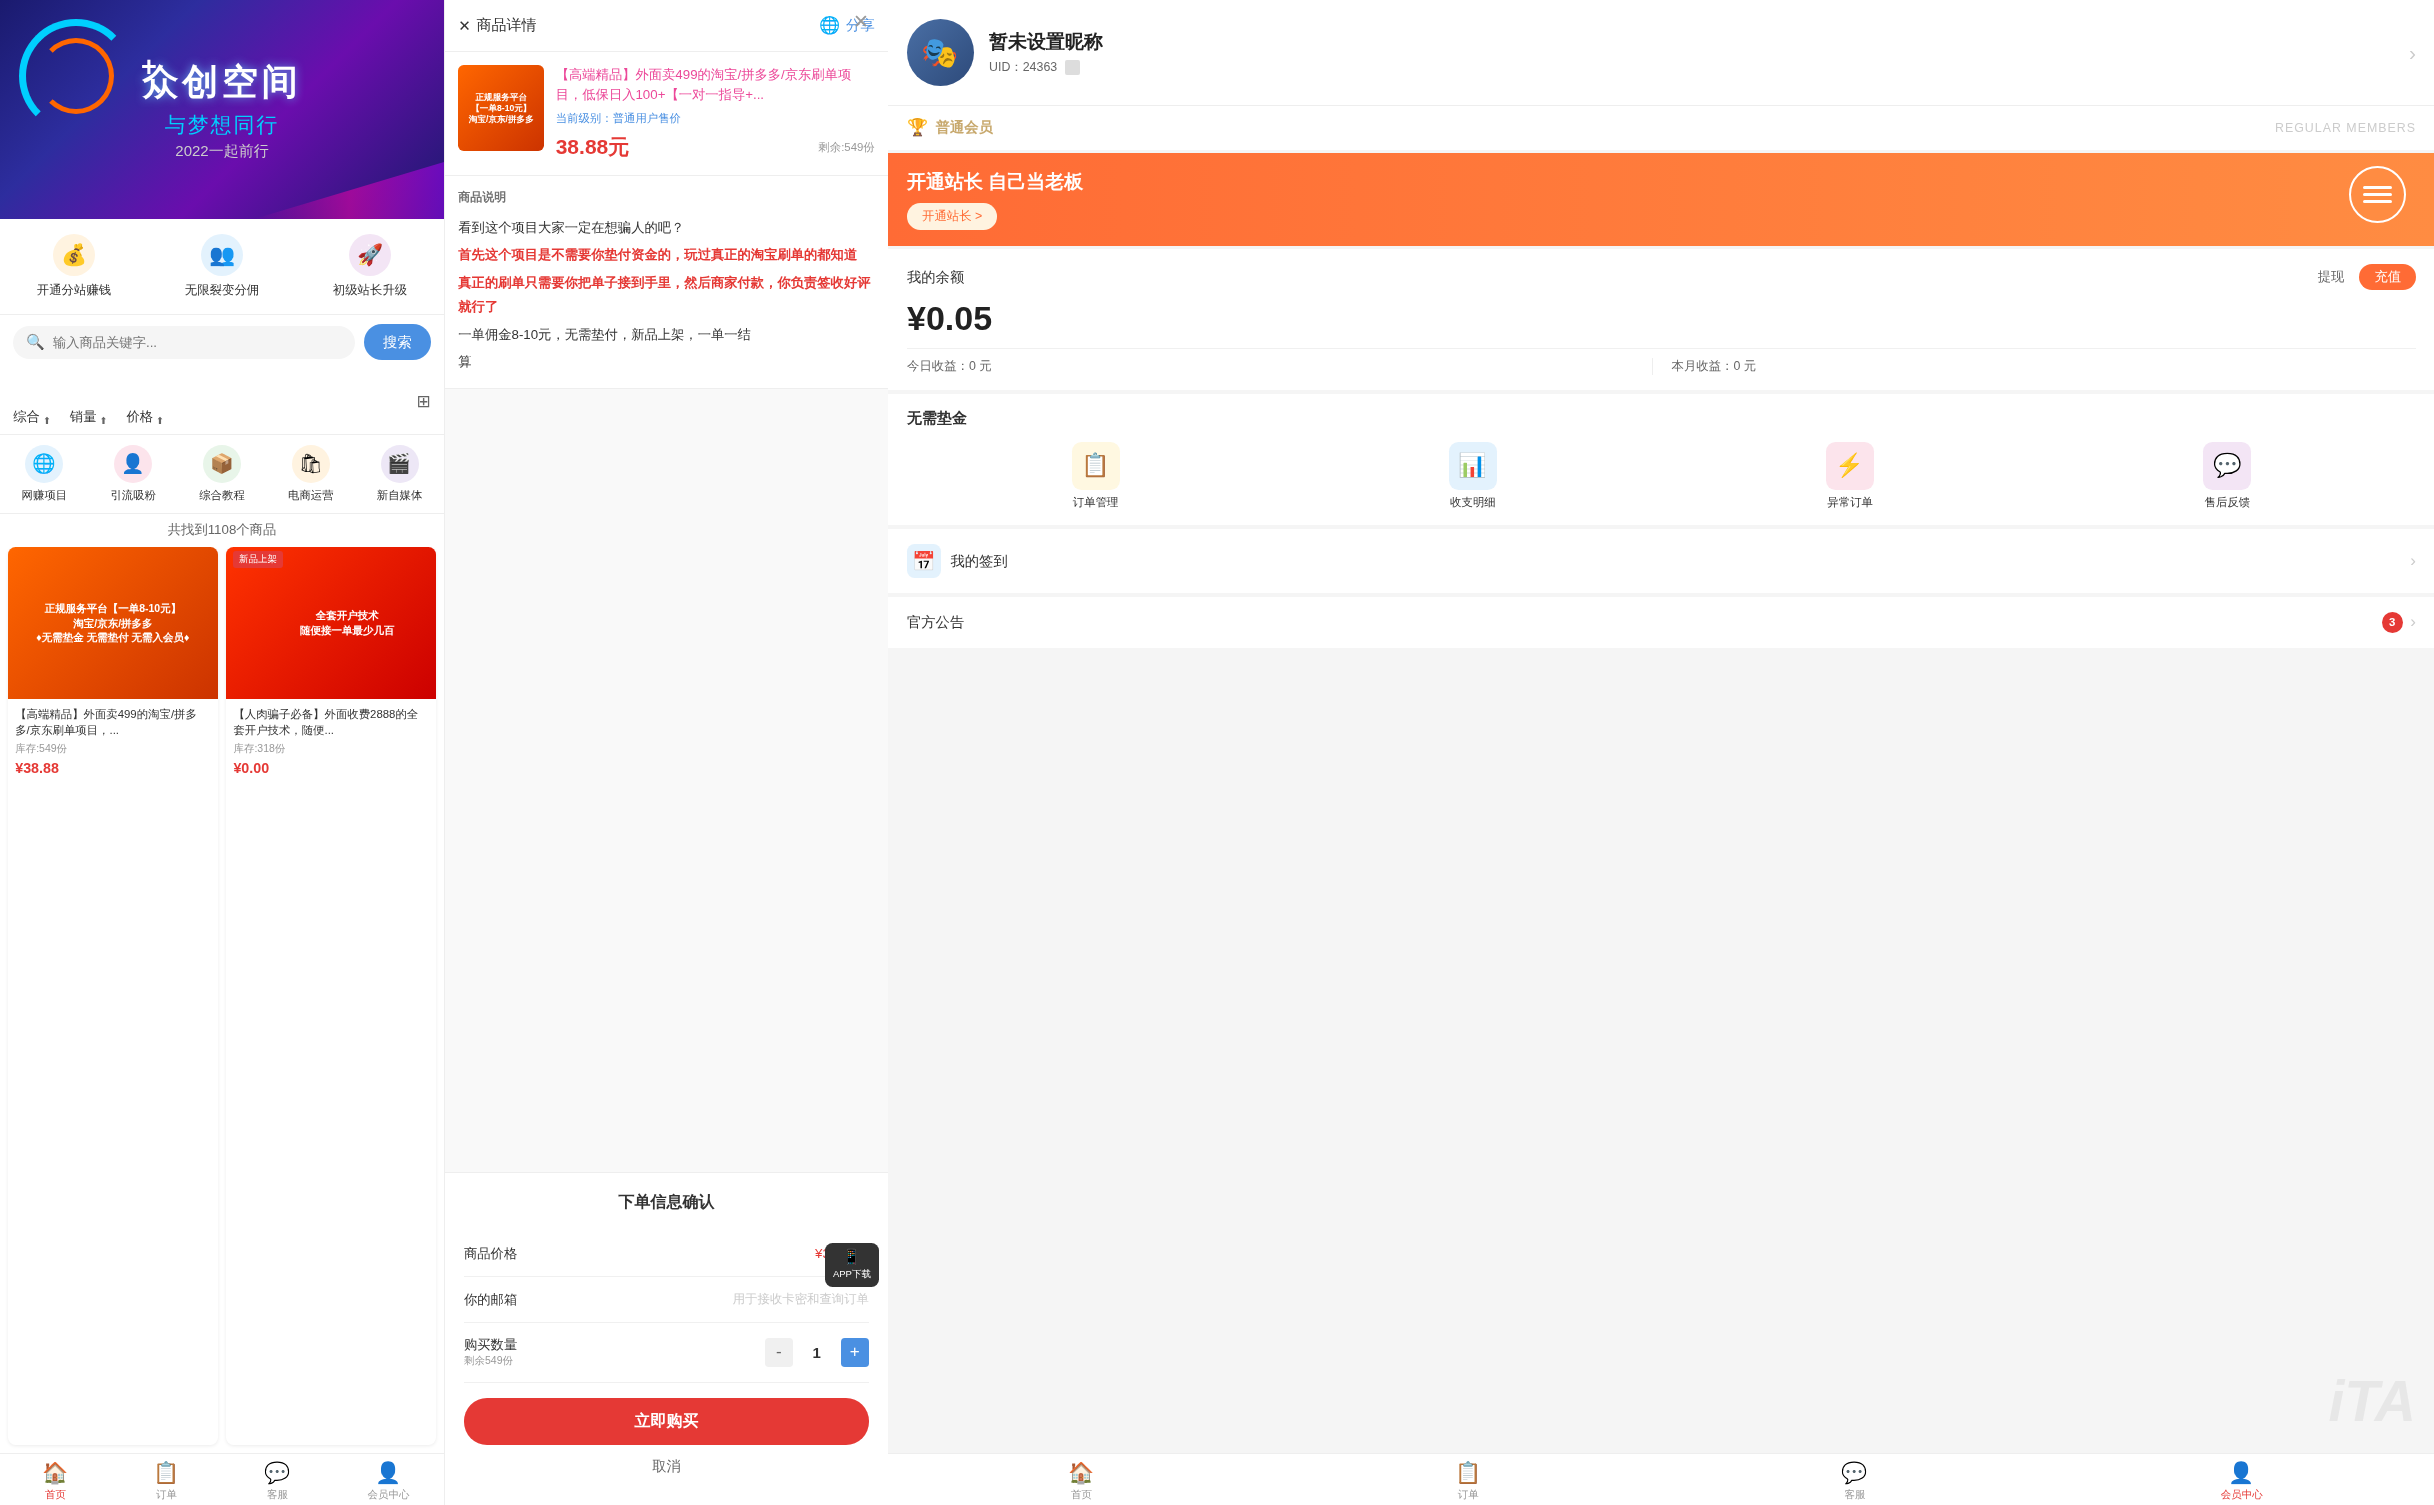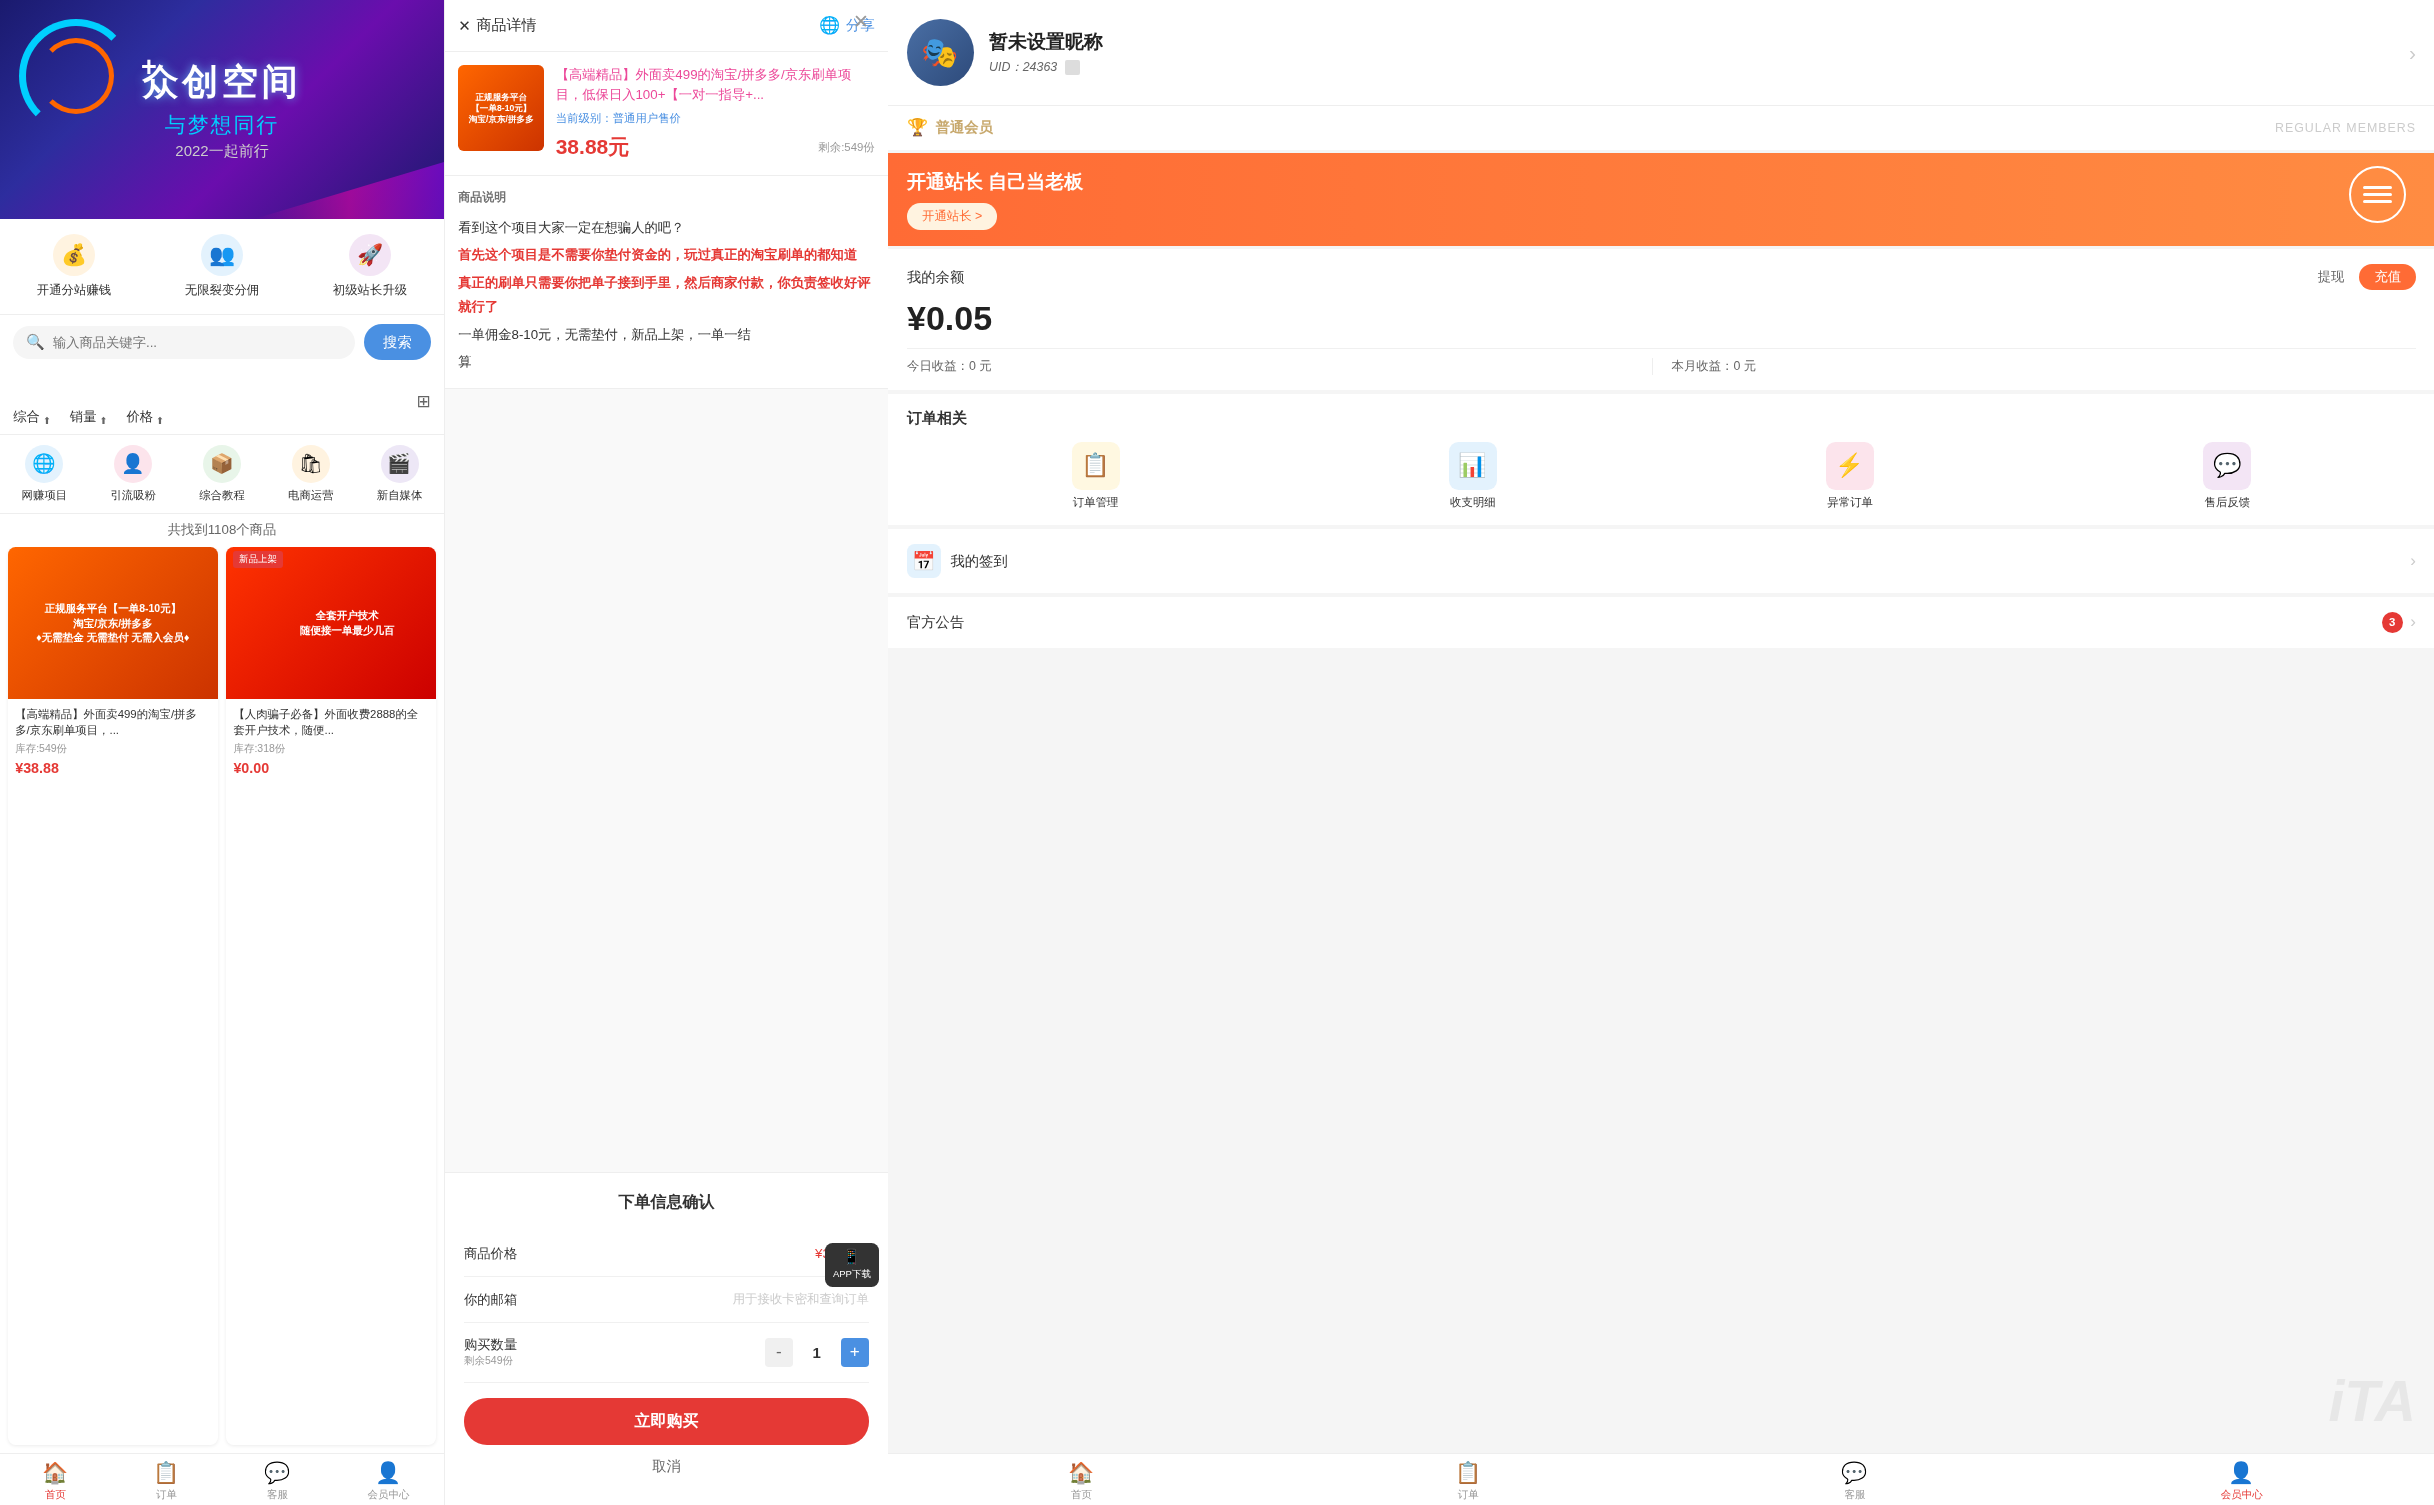--- a/index.html
+++ b/index.html
@@ -507,21 +507,20 @@
       font-weight: bold;
       color: #222;
     }
     .profile-uid {
       display: flex;
       align-items: center;
       gap: 7.6px;
       margin-top: 3.8px;
       font-size: 12.4px;
       color: #666;
-      font-style: italic;
     }
     .copy-icon {
       width: 15px;
       height: 15px;
       background: #ddd;
       border-radius: 1.9px;
       display: inline-block;
     }
     .profile-arrow { font-size: 21px; color: #ccc; }
 
@@ -1049,21 +1048,21 @@
       </div>
     </div>
     <div class="balance-amount">¥0.05</div>
     <div class="balance-stats">
       <div class="balance-stat">今日收益：0 元</div>
       <div class="balance-stat" style="padding-left:19px;">本月收益：0 元</div>
     </div>
   </div>
 
   <div class="orders-section">
-    <div class="orders-title">订单相关</div>
+    <div class="orders-title">无需垫金</div>
     <div class="orders-grid">
       <div class="order-item">
         <div class="order-icon-wrap oi-yellow">📋</div>
         <span class="order-item-label">订单管理</span>
       </div>
       <div class="order-item">
         <div class="order-icon-wrap oi-blue">📊</div>
         <span class="order-item-label">收支明细</span>
       </div>
       <div class="order-item">

